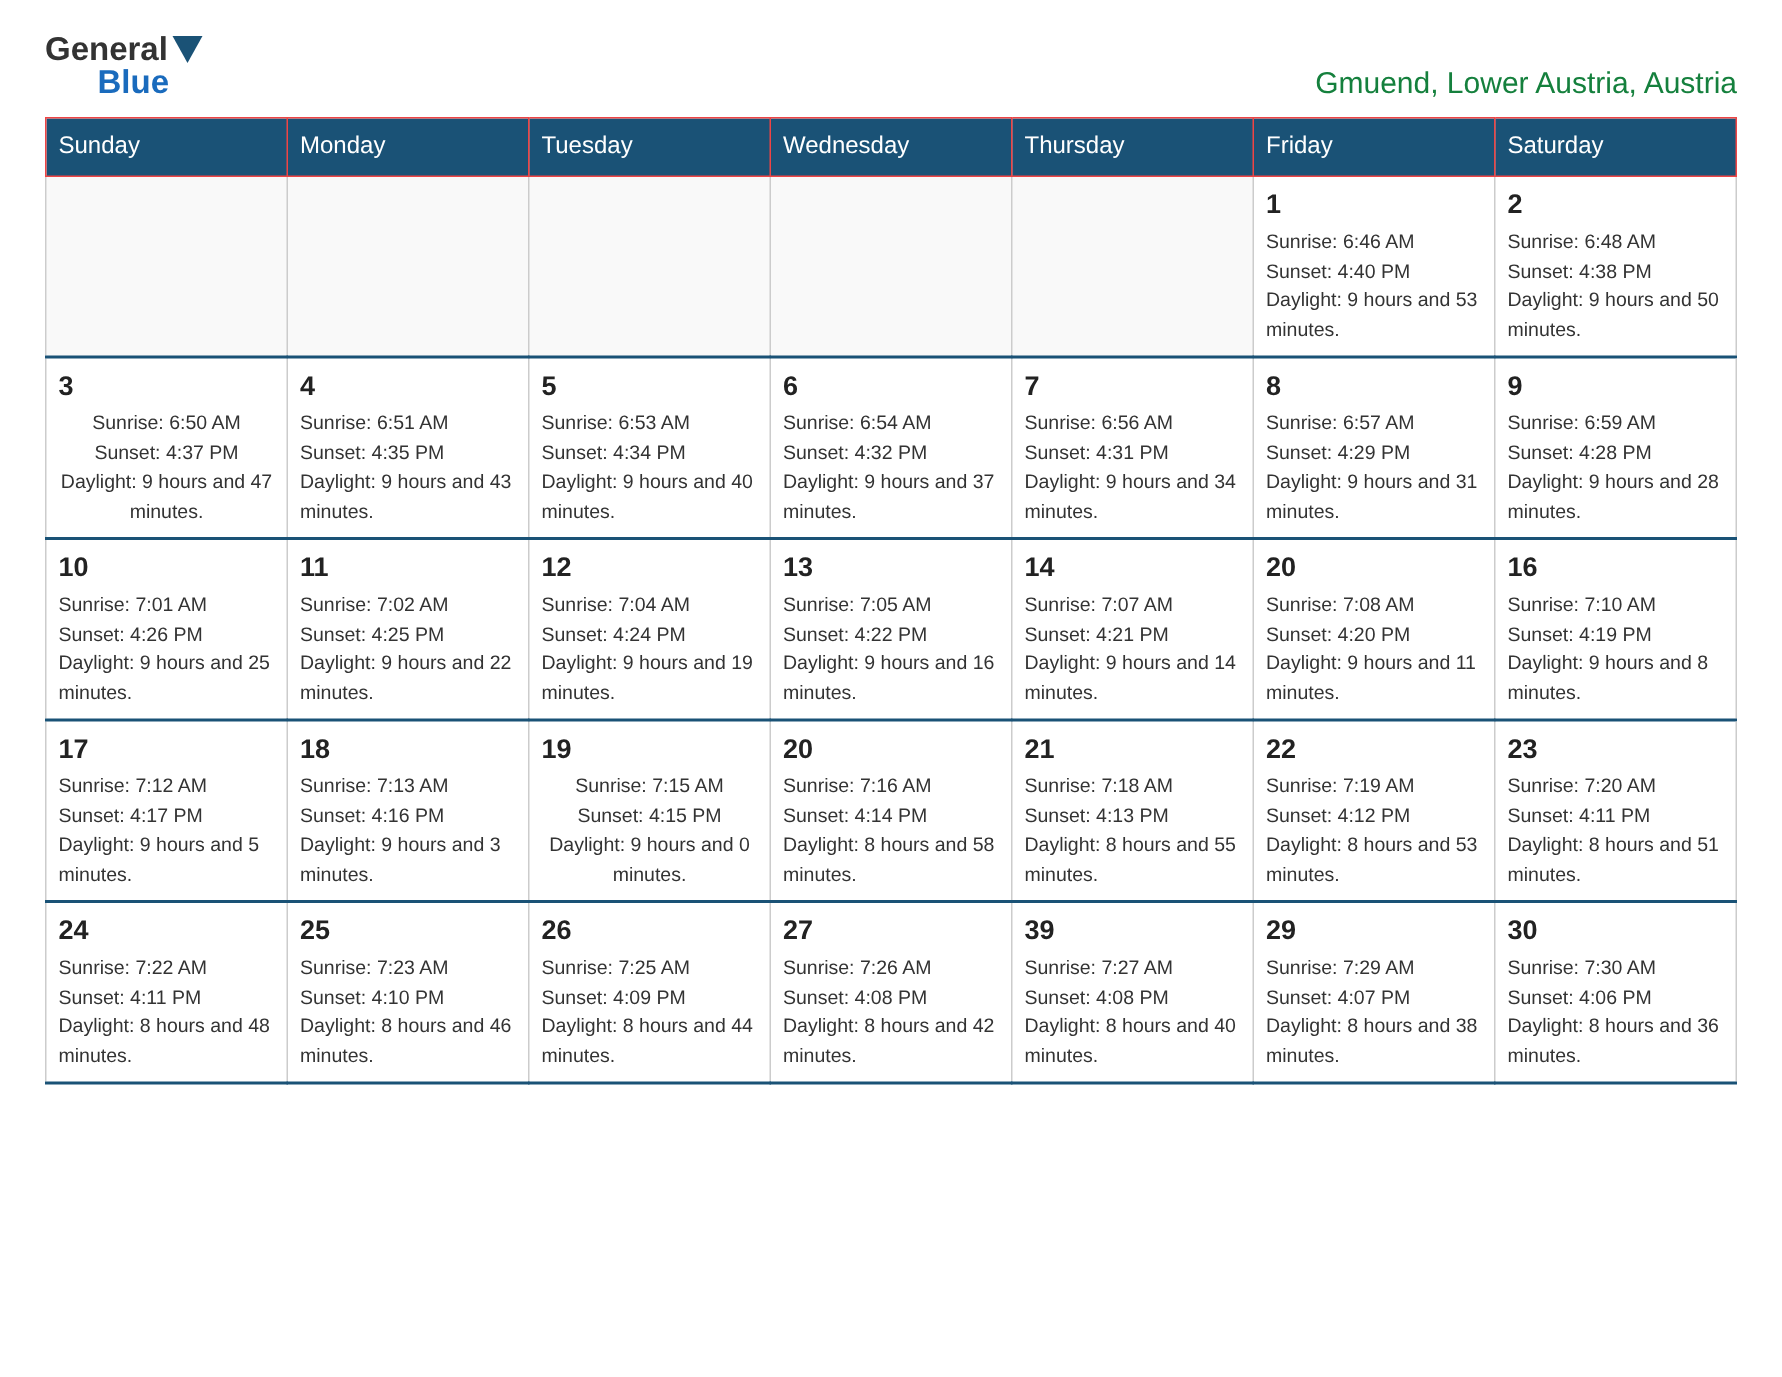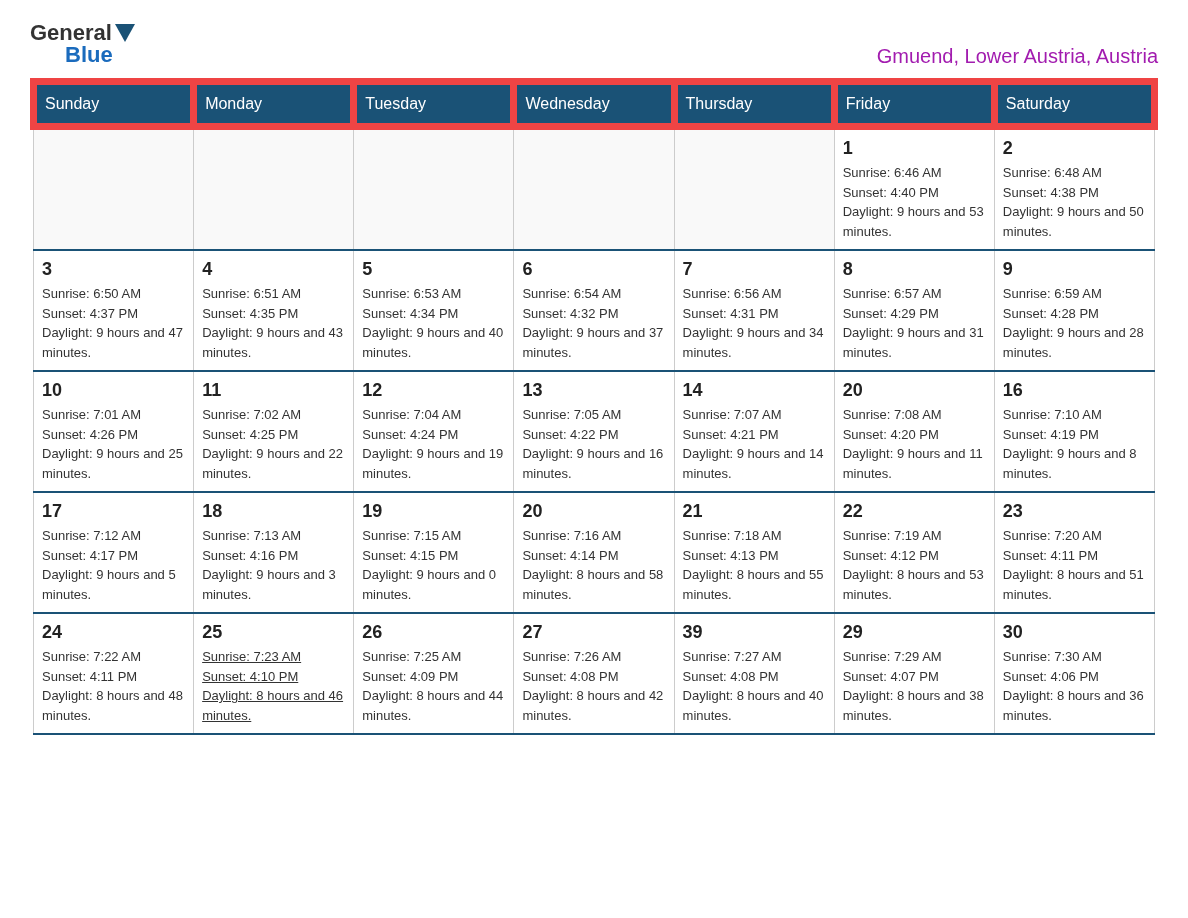--- a/index.html
+++ b/index.html
@@ -52,36 +52,36 @@
       text-align: right;
     }
     .month-title {
       font-size: 48px;
       font-weight: normal;
       color: #222;
       line-height: 1.1;
     }
     .location-title {
       font-size: 20px;
-      color: #a21caf;
+      color: #15803d;
       margin-top: 4px;
     }
     .calendar {
       width: 100%;
       border-collapse: collapse;
       margin-top: 10px;
     }
     .calendar thead tr th {
       background-color: #1a5276;
       color: #fff;
       font-size: 16px;
       font-weight: normal;
       padding: 10px 8px;
       text-align: left;
-      border: 7px solid #ef4444;
+      border: 1px solid #ef4444;
     }
     .calendar tbody tr td {
       vertical-align: top;
       padding: 8px 8px;
       border: 1px solid #ccc;
       width: 14.28%;
       min-height: 100px;
       font-size: 13px;
       color: #333;
     }
@@ -157,21 +157,21 @@
         <td>
           <span class="day-number">2</span>
           <div class="day-info" style="white-space: pre-line;">Sunrise: 6:48 AM
 Sunset: 4:38 PM
 Daylight: 9 hours and 50 minutes.</div>
         </td>
       </tr>
       <tr>
         <td>
           <span class="day-number">3</span>
-          <div class="day-info" style="white-space: pre-line;">Sunrise: 6:50 AM
+          <div class="day-info" style="white-space: pre-line; text-align: center;">Sunrise: 6:50 AM
 Sunset: 4:37 PM
 Daylight: 9 hours and 47 minutes.</div>
         </td>
         <td>
           <span class="day-number">4</span>
           <div class="day-info" style="white-space: pre-line;">Sunrise: 6:51 AM
 Sunset: 4:35 PM
 Daylight: 9 hours and 43 minutes.</div>
         </td>
         <td>
@@ -257,21 +257,21 @@
 Daylight: 9 hours and 5 minutes.</div>
         </td>
         <td>
           <span class="day-number">18</span>
           <div class="day-info" style="white-space: pre-line;">Sunrise: 7:13 AM
 Sunset: 4:16 PM
 Daylight: 9 hours and 3 minutes.</div>
         </td>
         <td>
           <span class="day-number">19</span>
-          <div class="day-info" style="white-space: pre-line;">Sunrise: 7:15 AM
+          <div class="day-info" style="white-space: pre-line; text-align: center;">Sunrise: 7:15 AM
 Sunset: 4:15 PM
 Daylight: 9 hours and 0 minutes.</div>
         </td>
         <td>
           <span class="day-number">20</span>
           <div class="day-info" style="white-space: pre-line;">Sunrise: 7:16 AM
 Sunset: 4:14 PM
 Daylight: 8 hours and 58 minutes.</div>
         </td>
         <td>
@@ -295,21 +295,21 @@
       </tr>
       <tr>
         <td>
           <span class="day-number">24</span>
           <div class="day-info" style="white-space: pre-line;">Sunrise: 7:22 AM
 Sunset: 4:11 PM
 Daylight: 8 hours and 48 minutes.</div>
         </td>
         <td>
           <span class="day-number">25</span>
-          <div class="day-info" style="white-space: pre-line; text-decoration: underline;">Sunrise: 7:23 AM
+          <div class="day-info" style="white-space: pre-line;">Sunrise: 7:23 AM
 Sunset: 4:10 PM
 Daylight: 8 hours and 46 minutes.</div>
         </td>
         <td>
           <span class="day-number">26</span>
           <div class="day-info" style="white-space: pre-line;">Sunrise: 7:25 AM
 Sunset: 4:09 PM
 Daylight: 8 hours and 44 minutes.</div>
         </td>
         <td>

